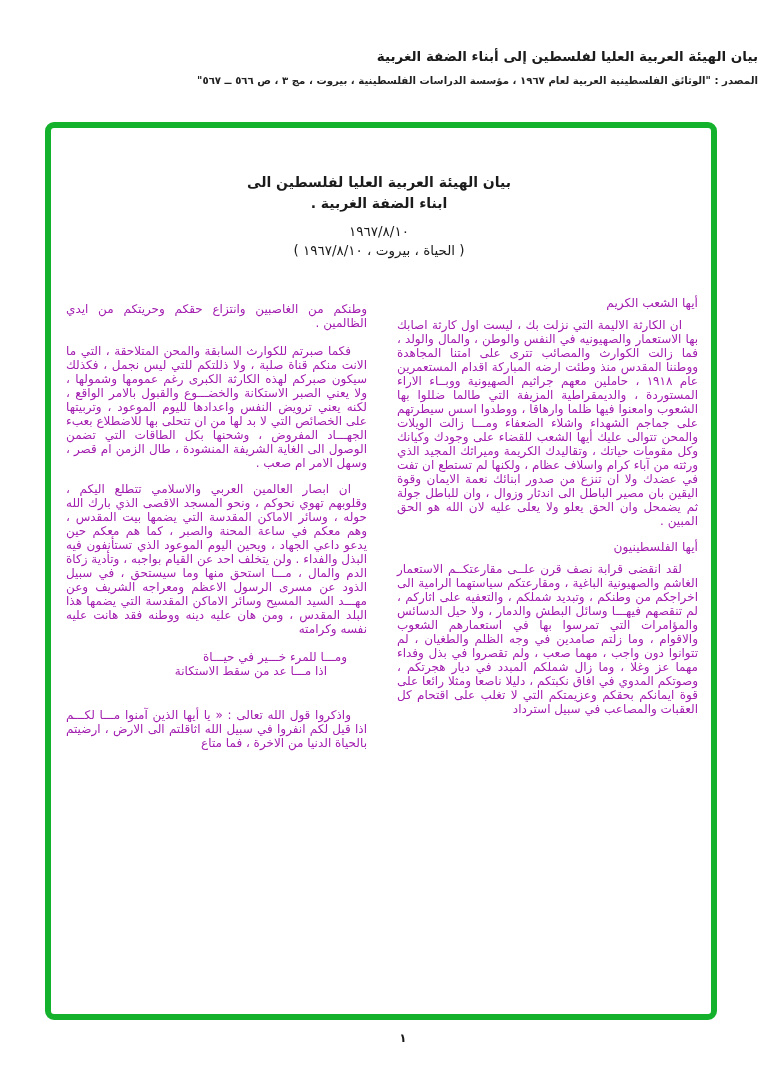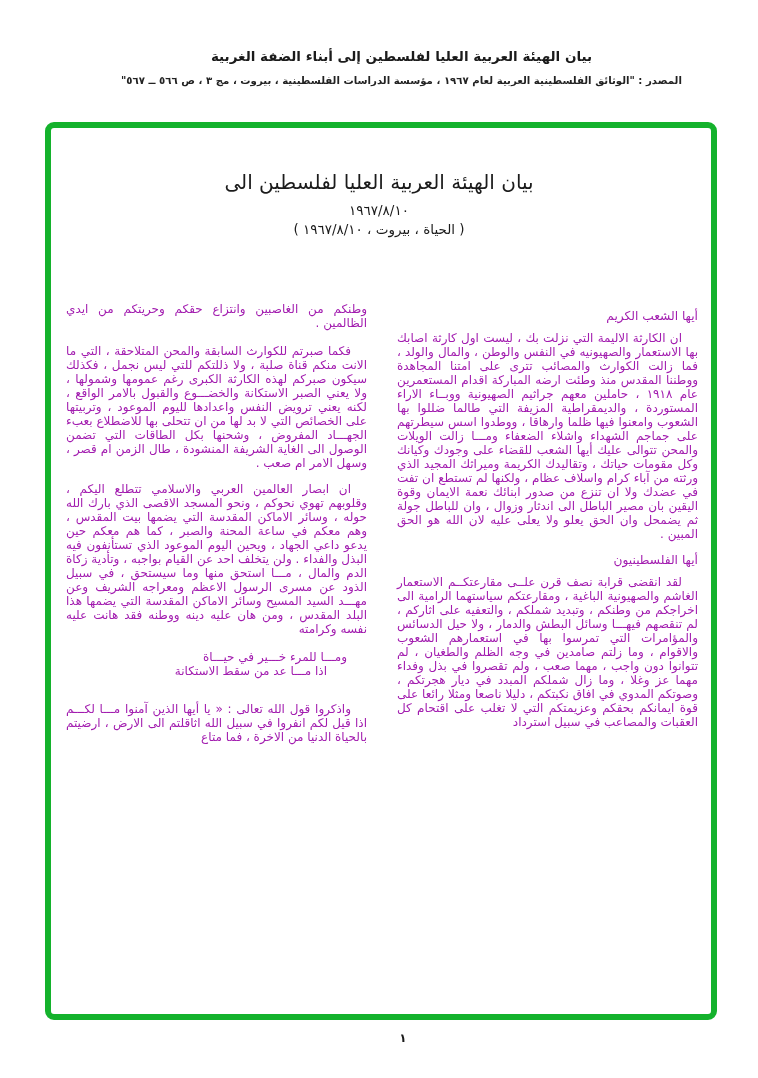--- a/index.html
+++ b/index.html
@@ -11,21 +11,21 @@
     font-family: "DejaVu Sans", sans-serif;
     color: #1b1b1b;
     overflow: hidden;
   }
   .rtl { direction: rtl; unicode-bidi: embed; }
 
   
   .page-header {
     position: absolute;
     top: 48px; left: 0; right: 0;
-    text-align: center;
+    text-align: right;
     margin-left: 45px;
   }
   .page-header .main-title {
     font-size: 13.5px;
     font-weight: bold;
     letter-spacing: 0.2px;
   }
   .page-header .source-line {
     margin-top: 11px;
     font-size: 10.2px;
@@ -43,22 +43,22 @@
     background: #ffffff;
   }
 
   
   .doc-title-block {
     position: absolute;
     top: 172px; left: 0; right: 0;
     text-align: center;
   }
   .doc-title-block .doc-title {
-    font-size: 20px;
-    font-weight: normal;
+    font-size: 14px;
+    font-weight: bold;
     line-height: 21px;
   }
   .doc-title-block .doc-date {
     margin-top: 9px;
     font-size: 13.5px;
     font-weight: normal;
   }
   .doc-title-block .doc-citation {
     margin-top: 3px;
     font-size: 13.5px;
@@ -68,33 +68,33 @@
   
   .column {
     position: absolute;
     width: 301px;
     font-size: 12px;
     line-height: 14px;
     text-align: justify;
     text-justify: inter-word;
     color: #a21caf;
   }
-  .column-right { top: 309px; right: 60px; }
+  .column-right { top: 296px; right: 60px; }
   .column-left  { top: 302px; left: 66px;  }
 
   .col-heading {
     font-size: 12.2px;
     margin-bottom: 8px;
     text-align: right;
   }
   .para { margin-bottom: 12px; }
   .para.indent { text-indent: 16px; }
   .para.tight { margin-bottom: 14px; }
 
-  .verse { margin: 2px 0 24px 0; }
+  .verse { margin: 2px 0 30px 0; }
   .verse .verse-line { text-align: right; white-space: nowrap; }
   .verse .verse-line.v1 { padding-right: 20px; }
   .verse .verse-line.v2 { padding-right: 40px; }
 
   
   .page-number {
     position: absolute;
     top: 1031px; left: 0; right: 0;
     text-align: center;
     font-size: 12px;
@@ -108,20 +108,21 @@
 <div class="page-header rtl">
   <div class="main-title">بيان الهيئة العربية العليا لفلسطين إلى أبناء الضفة الغربية</div>
   <div class="source-line">المصدر : "الوثائق الفلسطينية العربية لعام ١٩٦٧ ، مؤسسة الدراسات الفلسطينية ، بيروت ، مج ٣ ، ص ٥٦٦ ــ ٥٦٧"</div>
 </div>
 
 <div class="document-frame" style="border-color: rgb(20, 178, 44);"></div>
 
 <div class="doc-title-block rtl">
   <div class="doc-title">
     <div>بيان الهيئة العربية العليا لفلسطين الى</div>
+    <div>ابناء الضفة الغربية .</div>
   </div>
   <div class="doc-date rtl">١٩٦٧/٨/١٠</div>
   <div class="doc-citation">( الحياة ، بيروت ، ١٩٦٧/٨/١٠ )</div>
 </div>
 
 <div class="column column-right rtl">
   <div class="col-heading">أيها الشعب الكريم</div>
   <div class="para indent">ان الكارثة الاليمة التي نزلت بك ، ليست اول كارثة اصابك بها الاستعمار والصهيونيه في النفس والوطن ، والمال والولد ، فما زالت الكوارث والمصائب تترى على امتنا المجاهدة ووطننا المقدس منذ وطئت ارضه المباركة اقدام المستعمرين عام ١٩١٨ ، حاملين معهم جراثيم الصهيونية ووبــاء الاراء المستوردة ، والديمقراطية المزيفة التي طالما ضللوا بها الشعوب وامعنوا فيها ظلما وارهاقا ، ووطدوا اسس سيطرتهم على جماجم الشهداء واشلاء الضعفاء ومـــا زالت الويلات والمحن تتوالى عليك أيها الشعب للقضاء على وجودك وكيانك وكل مقومات حياتك ، وتقاليدك الكريمة وميراثك المجيد الذي ورثته من آباء كرام واسلاف عظام ، ولكنها لم تستطع ان تفت في عضدك ولا ان تنزع من صدور ابنائك نعمة الايمان وقوة اليقين بان مصير الباطل الى اندثار وزوال ، وان للباطل جولة ثم يضمحل وان الحق يعلو ولا يعلى عليه لان الله هو الحق المبين .</div>
   <div class="col-heading">أيها الفلسطينيون</div>
   <div class="para indent">لقد انقضى قرابة نصف قرن علــى مقارعتكــم الاستعمار الغاشم والصهيونية الباغية ، ومقارعتكم سياستهما الرامية الى اخراجكم من وطنكم ، وتبديد شملكم ، والتعفيه على اثاركم ، لم تنقصهم فيهـــا وسائل البطش والدمار ، ولا حيل الدسائس والمؤامرات التي تمرسوا بها في استعمارهم الشعوب والاقوام ، وما زلتم صامدين في وجه الظلم والطغيان ، لم تتوانوا دون واجب ، مهما صعب ، ولم تقصروا في بذل وفداء مهما عز وغلا ، وما زال شملكم المبدد في ديار هجرتكم ، وصوتكم المدوي في افاق نكبتكم ، دليلا ناصعا ومثلا رائعا على قوة ايمانكم بحقكم وعزيمتكم التي لا تغلب على اقتحام كل العقبات والمصاعب في سبيل استرداد</div>

